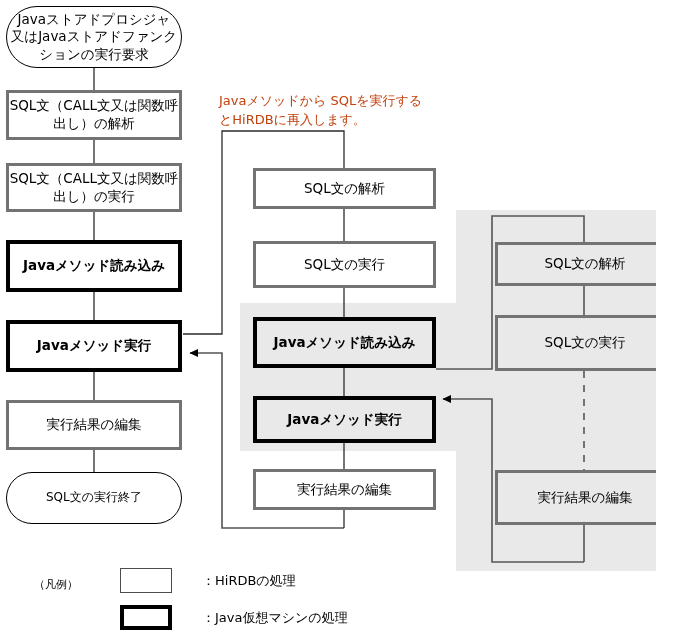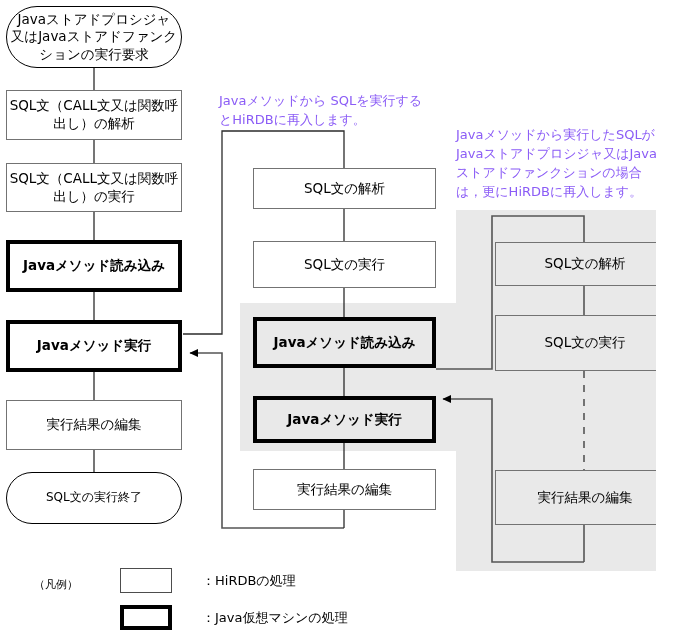--- a/index.html
+++ b/index.html
@@ -35,38 +35,38 @@
     box-sizing: border-box;
     display: flex;
     align-items: center;
     justify-content: center;
     text-align: center;
     line-height: 1.30;
     color: #000;
     background: #ffffff;
   }
   .node.thin {
-    border: 1px solid #737373;
+    border: 3px solid #737373;
   }
   .node.bold {
     border: 4px solid #000000;
     font-weight: bold;
   }
   .node.term {
     border: 1px solid #000000;
     border-radius: 34px;
   }
   .node.transparent {
     background: transparent;
   }
   .note {
     position: absolute;
     line-height: 1.45;
     white-space: pre-line;
-    color: #8b5cf6;
+    color: #c2410c;
   }
   .legend-row {
     position: absolute;
     display: flex;
     align-items: center;
   }
   .legend-swatch {
     box-sizing: border-box;
     width: 52px;
     height: 25px;
@@ -185,24 +185,20 @@
   </div>
 
   <div class="node bold transparent" style="left:253px; top:396px; width:183px; height:47px; font-size:13.5px;">
     <span>Javaメソッド実行</span>
   </div>
 
   <div class="node thin" style="left:253px; top:469px; width:183px; height:41px; font-size:13.5px;">
     <span>実行結果の編集</span>
   </div>
 
-  <div class="note" style="left:456px; top:126px; width:232px; font-size:13px;">Javaメソッドから実行したSQLが
-Javaストアドプロシジャ又はJava
-ストアドファンクションの場合
-は，更にHiRDBに再入します。</div>
 
   <div class="node thin transparent" style="left:495px; top:242px; width:180px; height:44px; font-size:13.5px;">
     <span>SQL文の解析</span>
   </div>
 
   <div class="node thin transparent" style="left:495px; top:315px; width:180px; height:56px; font-size:13.5px;">
     <span>SQL文の実行</span>
   </div>
 
   <div class="node thin transparent" style="left:495px; top:470px; width:180px; height:55px; font-size:13.5px;">

